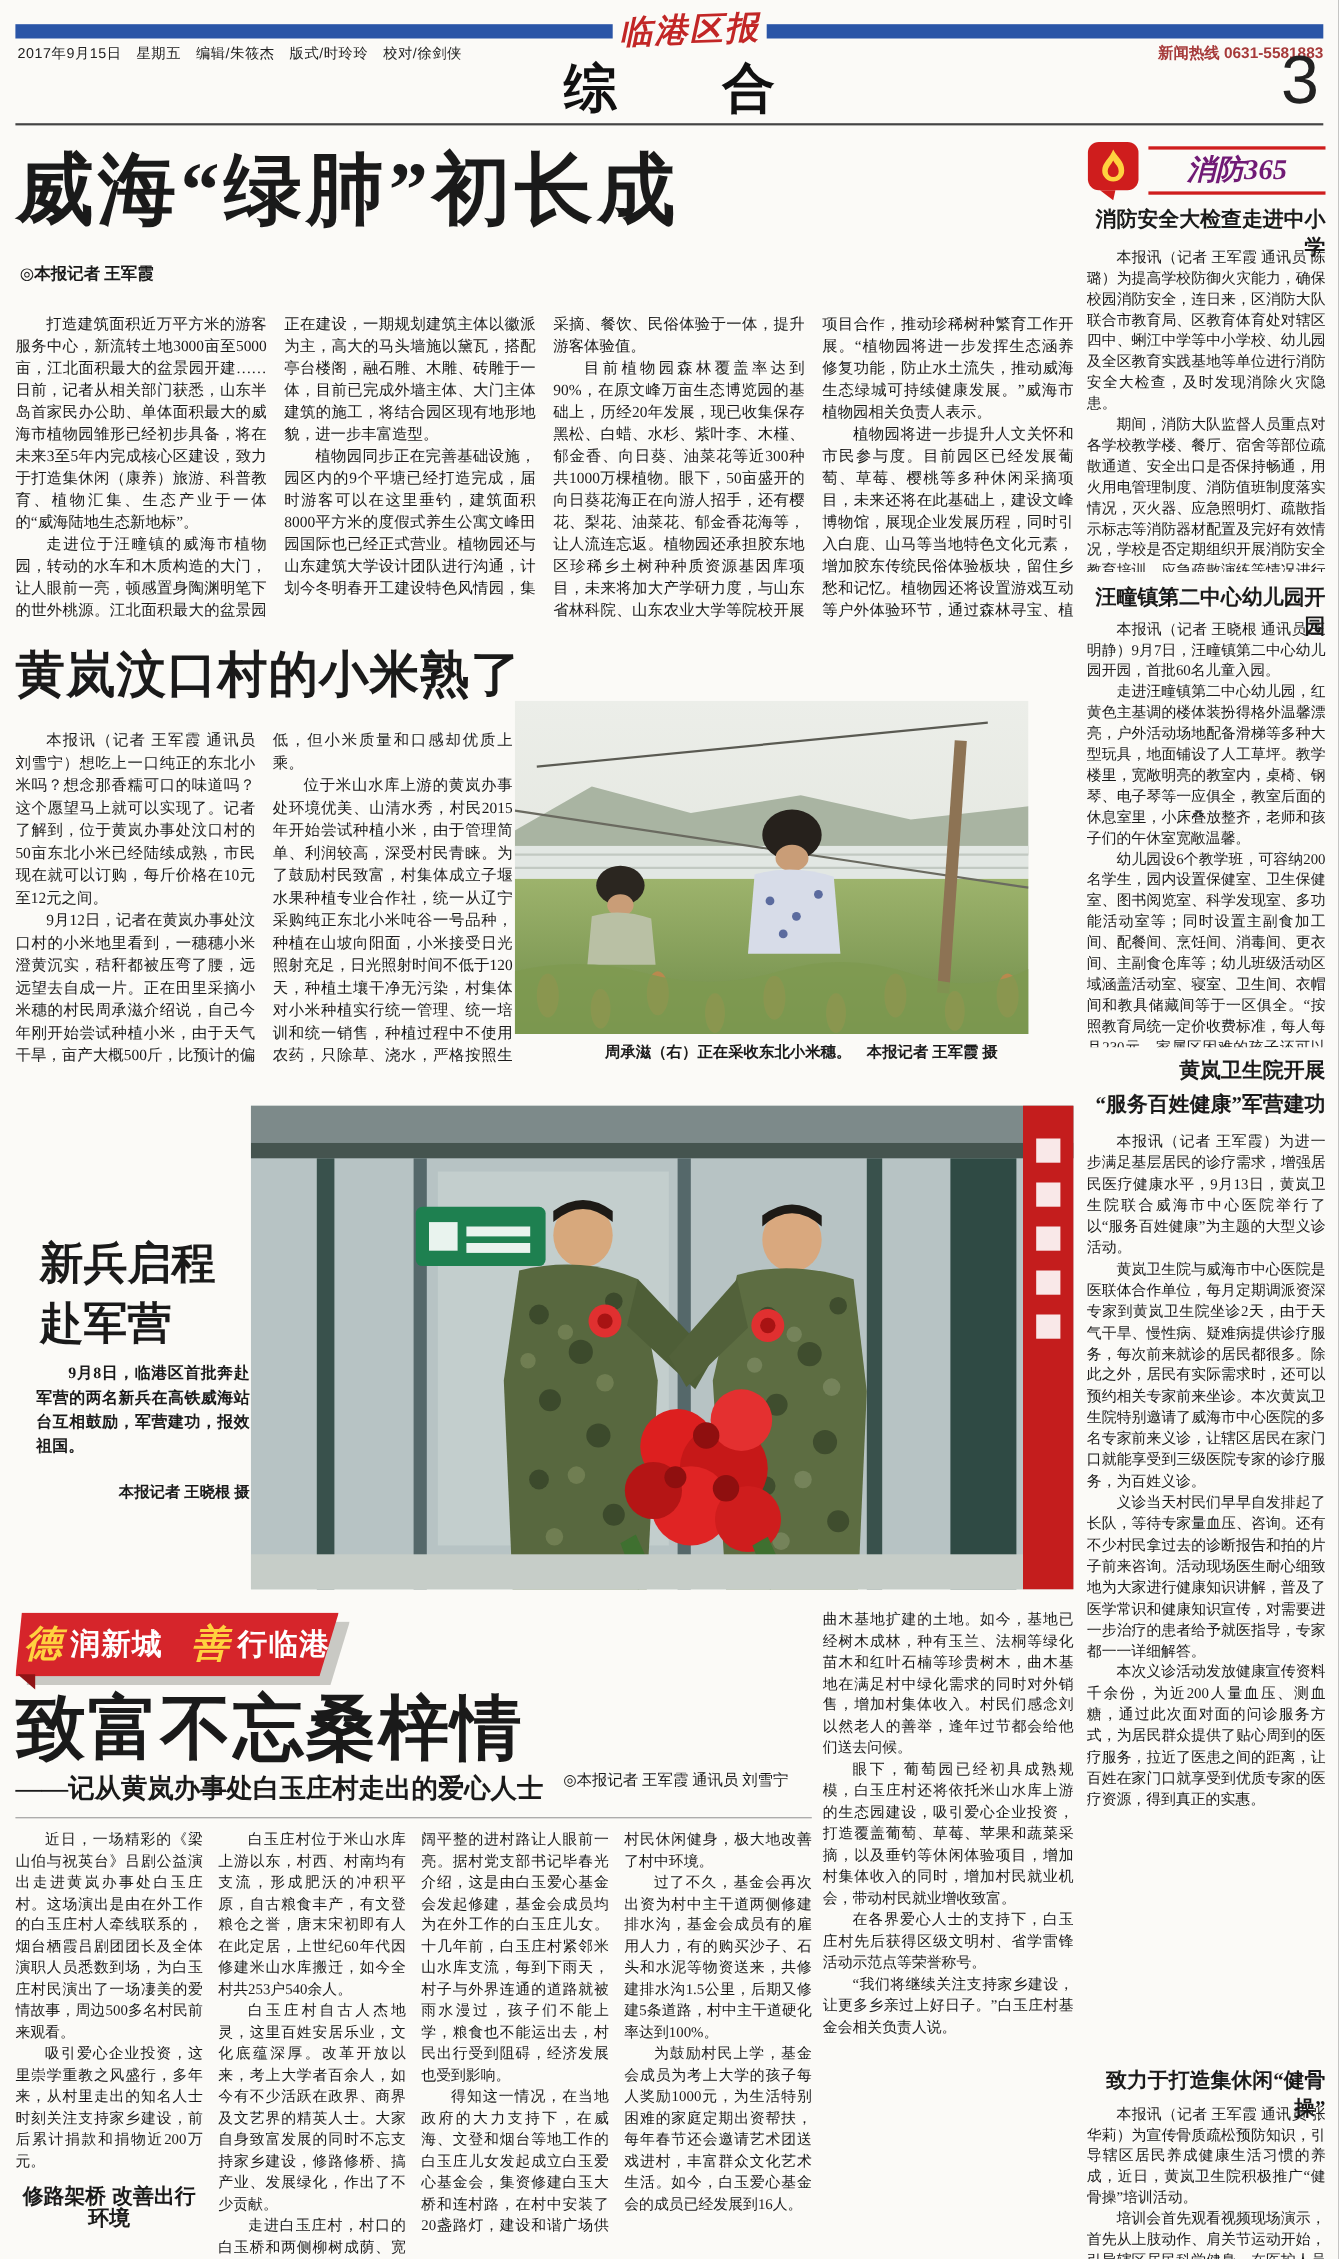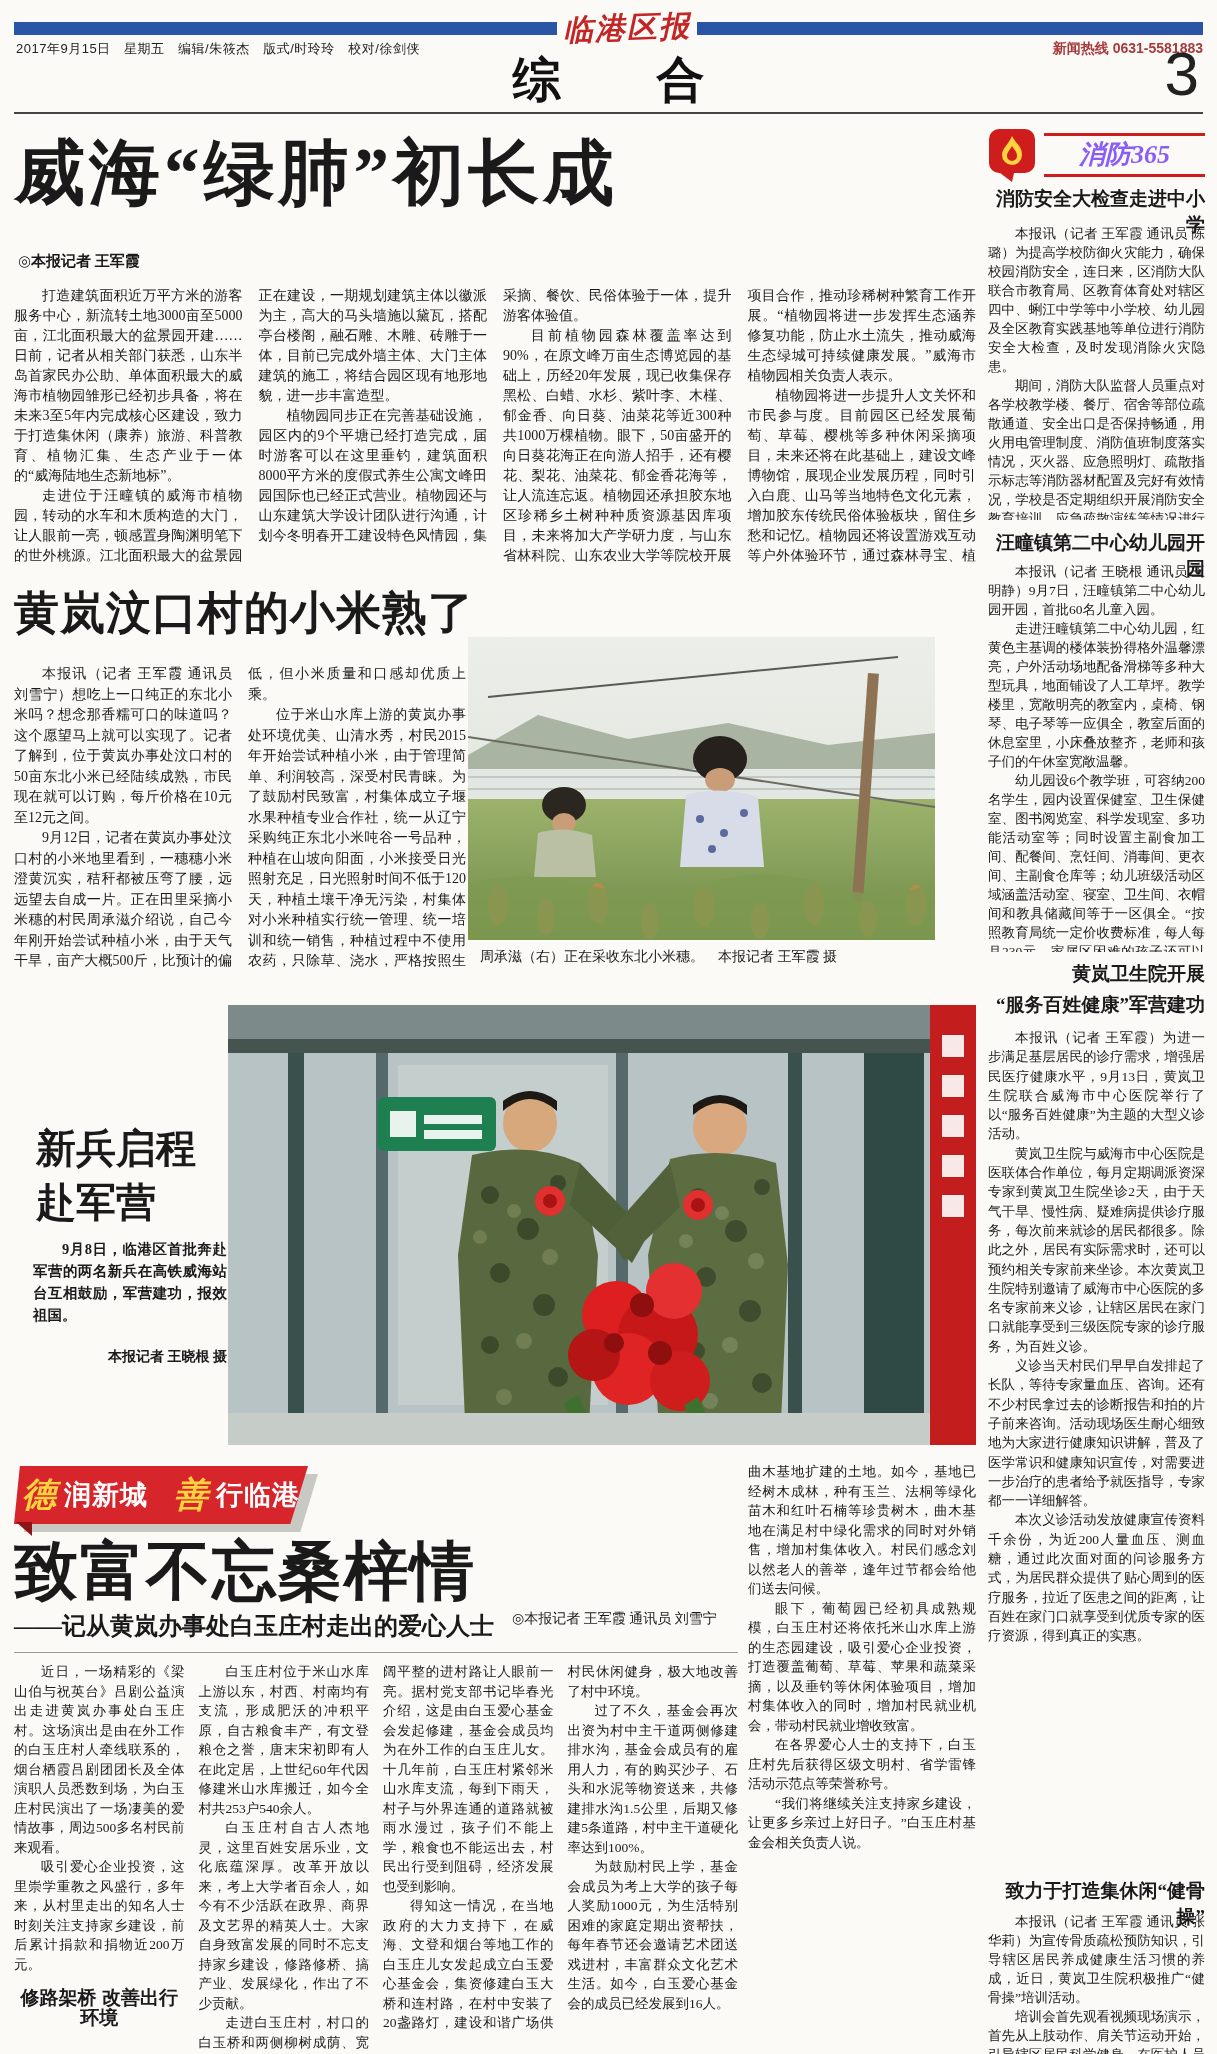--- a/index.html
+++ b/index.html
@@ -22,30 +22,30 @@
   .hotline{right:14px;top:40px;font-size:14px;color:#a63a3a;font-weight:bold;}
   .section-title{left:0;top:48px;width:1217px;text-align:center;font-size:48px;
                  font-weight:900;color:#111;}
   .pageno{right:18px;top:38px;font-size:62px;font-weight:400;color:#222;
           font-family:"Liberation Sans","DejaVu Sans",sans-serif;}
   .head-rule{left:14px;top:112px;width:1189px;height:2px;background:#444;}
 
   
   .lead-hl{left:14px;top:136px;width:962px;font-size:71px;font-weight:900;
            letter-spacing:4px;line-height:1.05;}
-  .lead-byline{left:18px;top:252px;font-size:15px;font-weight:bold;}
+  .lead-byline{left:18px;top:240px;font-size:15px;font-weight:bold;}
   .lead-body{left:14px;top:286px;width:962px;height:291px;
              column-count:4;column-gap:16px;font-size:14px;line-height:20px;}
 
   
   .millet-hl{left:14px;top:583px;width:460px;font-size:45px;font-weight:900;letter-spacing:1px;}
   .millet-body{left:14px;top:664px;width:452px;height:334px;
                column-count:2;column-gap:16px;font-size:14px;line-height:20.5px;}
   .millet-photo{left:468px;top:637px;width:467px;height:303px;}
-  .millet-cap{left:480px;top:948px;width:467px;font-size:14px;text-align:left;font-weight:normal;}
+  .millet-cap{left:440px;top:948px;width:467px;font-size:14px;text-align:right;font-weight:bold;}
   .millet-cap .credit{margin-left:14px;}
 
   
   .rec-title{left:36px;top:1122px;width:190px;font-size:40px;font-weight:900;line-height:1.35;}
   .rec-cap{left:33px;top:1238px;width:194px;font-size:14.5px;line-height:22px;text-align:justify;font-weight:bold;}
   .rec-credit{left:33px;top:1348px;width:194px;font-size:14px;text-align:right;font-weight:bold;}
   .soldier-photo{left:228px;top:1005px;width:748px;height:440px;}
 
   
   .banner{left:14px;top:1466px;width:294px;height:58px;}
@@ -67,21 +67,21 @@
   .charity-body{left:14px;top:1662px;width:724px;height:392px;
                 column-count:4;column-gap:14px;font-size:13.5px;line-height:19.5px;}
   .charity-col5{left:748px;top:1462px;width:228px;height:592px;
                 font-size:13.5px;line-height:19.5px;}
   h4.subhead{font-family:"Liberation Sans","DejaVu Sans",sans-serif;
              font-size:19px;font-weight:900;text-align:center;text-indent:0;
              margin:14px 0 12px 0;break-inside:avoid;}
 
   
   .badge-row{left:988px;top:128px;width:217px;height:54px;display:flex;align-items:center;gap:8px;}
-  .badge-text{flex:1;text-align:center;color:#8b5cf6;font-size:26px;font-weight:900;
+  .badge-text{flex:1;text-align:center;color:#701a75;font-size:26px;font-weight:900;
               font-style:italic;border-top:3px solid #cf1d1d;border-bottom:3px solid #cf1d1d;
               padding:2px 0;line-height:1.3;}
   .sb-hl{left:988px;width:217px;font-size:19px;font-weight:900;text-align:right;letter-spacing:0;}
   .sb-hl2{line-height:31px;}
   .fire-hl{top:186px;}
   .fire-body{left:988px;top:224px;width:217px;height:296px;font-size:13.5px;line-height:19px;}
   .kg-hl{top:530px;}
   .kg-body{left:988px;top:562px;width:217px;height:390px;font-size:13.5px;line-height:19px;}
   .clinic-hl{top:958px;}
   .clinic-body{left:988px;top:1028px;width:217px;height:844px;font-size:13.5px;line-height:19.3px;}

